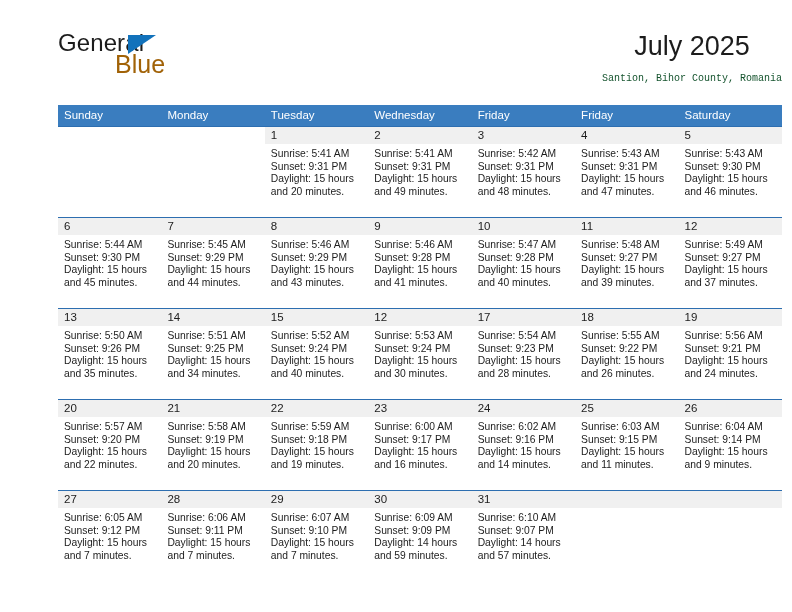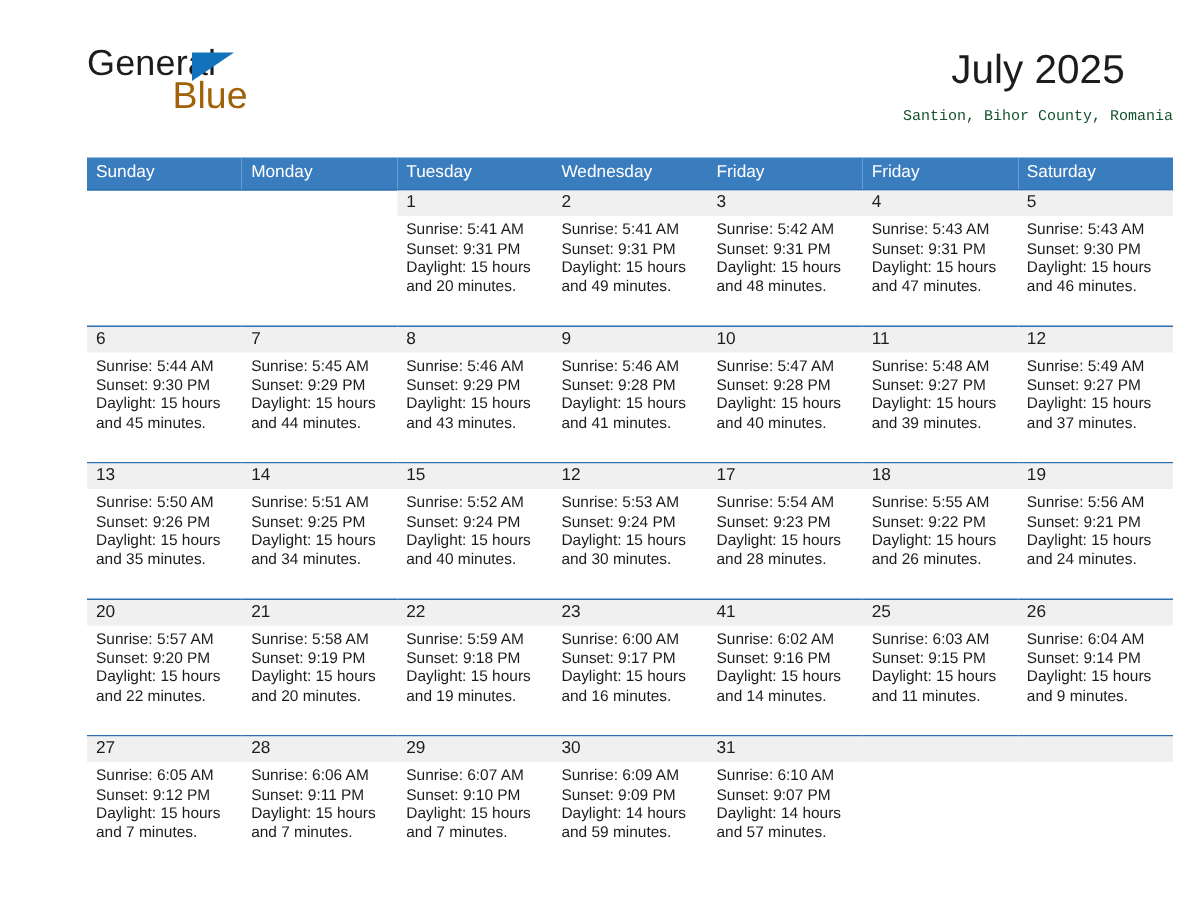--- a/index.html
+++ b/index.html
@@ -449,21 +449,21 @@
               <div class="details">
                 <div>Sunrise: 6:00 AM</div>
                 <div>Sunset: 9:17 PM</div>
                 <div class="daylight">Daylight: 15 hours</div>
                 <div class="daylight">and 16 minutes.</div>
               </div>
             </div>
           </td>
           <td>
             <div class="daycell">
-              <div class="daynum-band">41</div>
+              <div class="daynum-band">24</div>
               <div class="details">
                 <div>Sunrise: 6:02 AM</div>
                 <div>Sunset: 9:16 PM</div>
                 <div class="daylight">Daylight: 15 hours</div>
                 <div class="daylight">and 14 minutes.</div>
               </div>
             </div>
           </td>
           <td>
             <div class="daycell">

